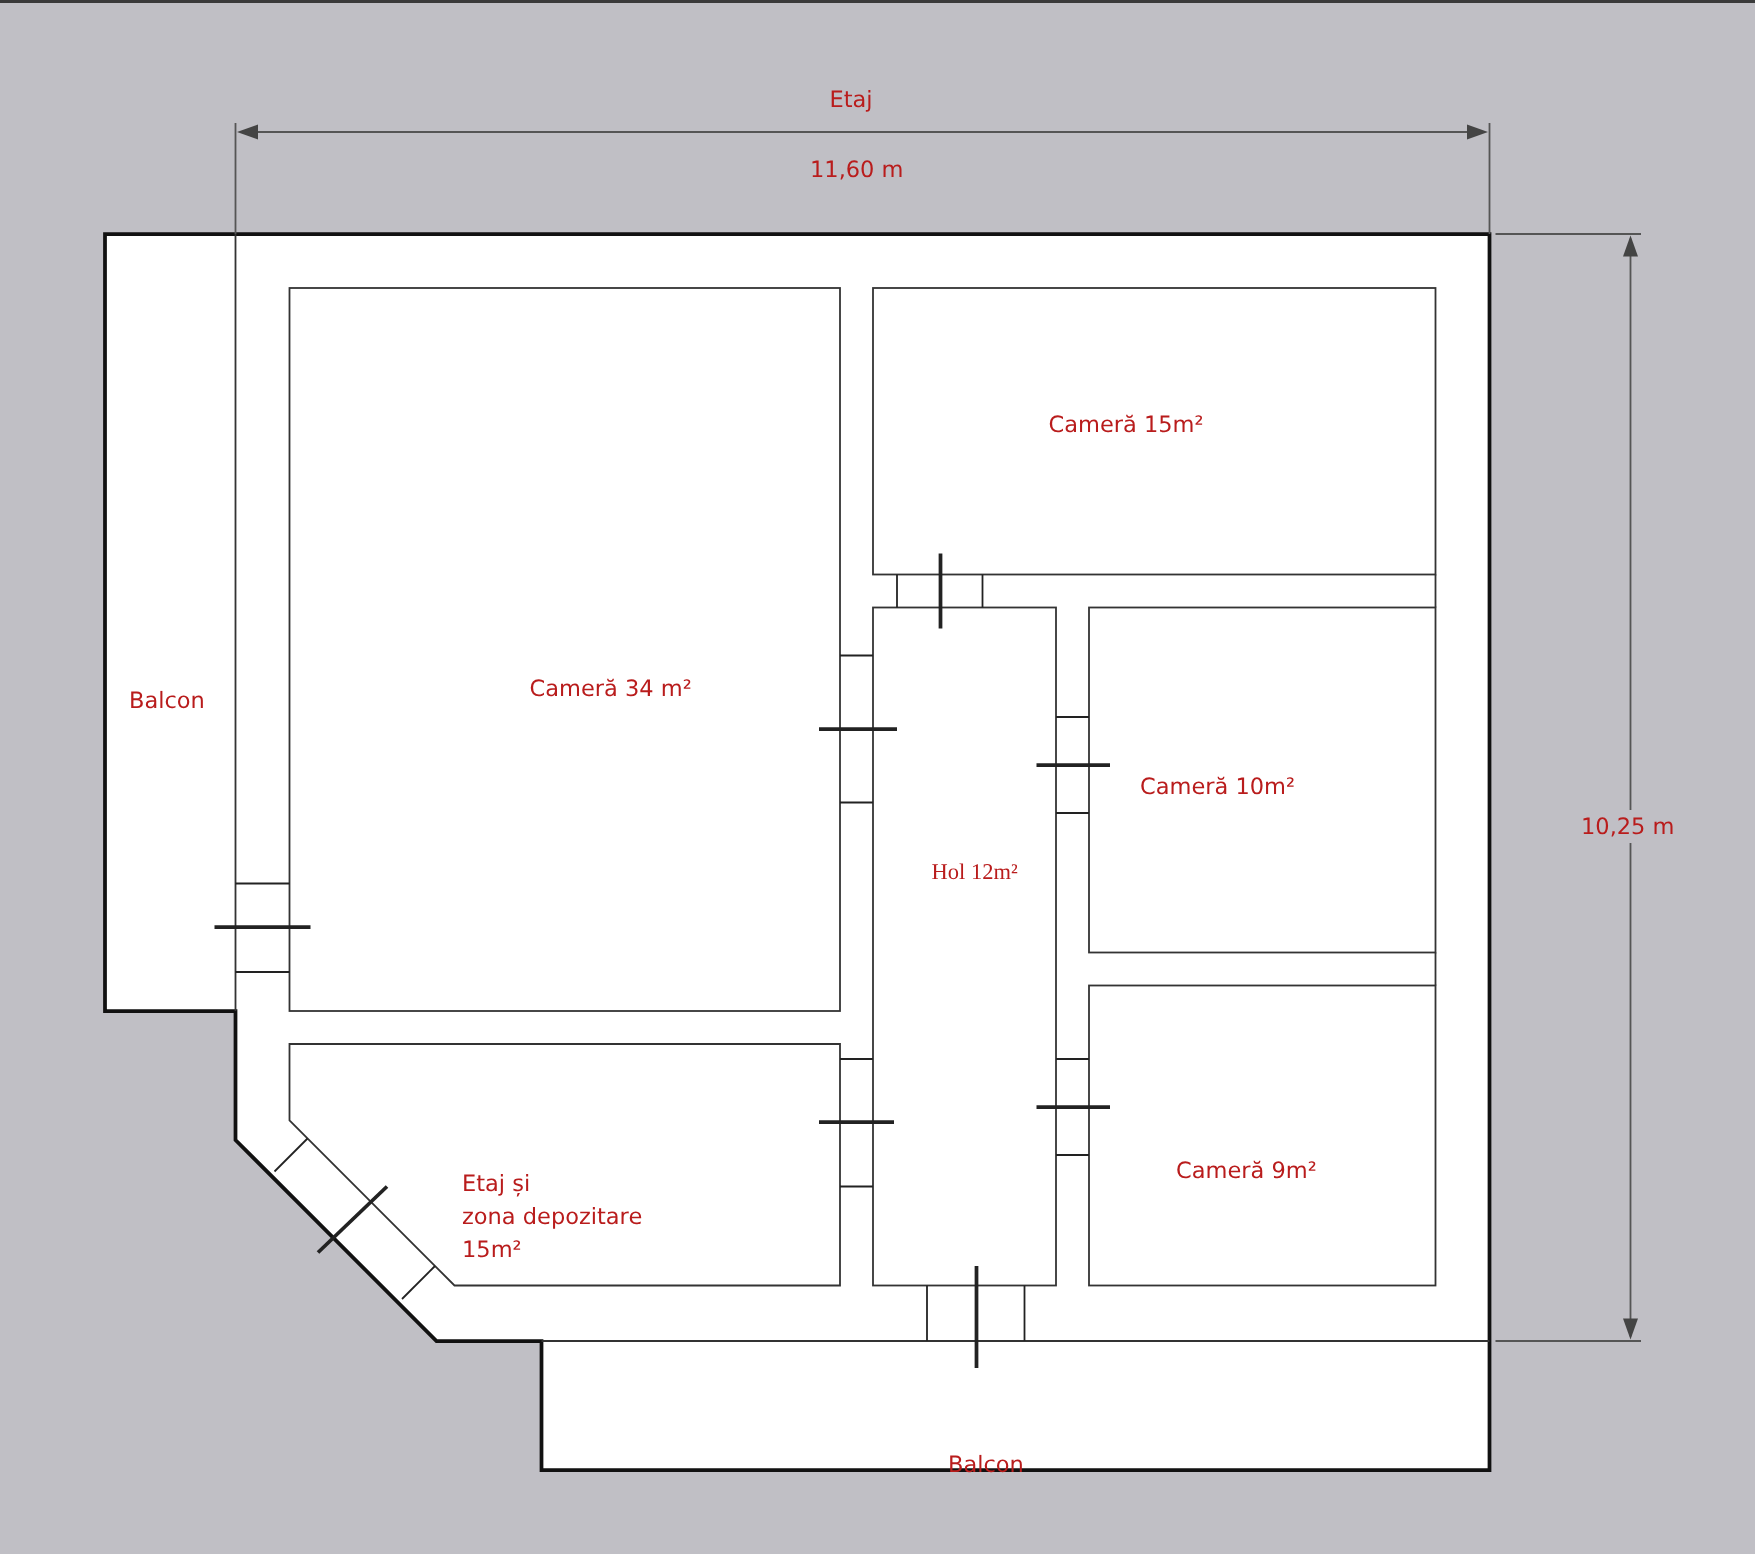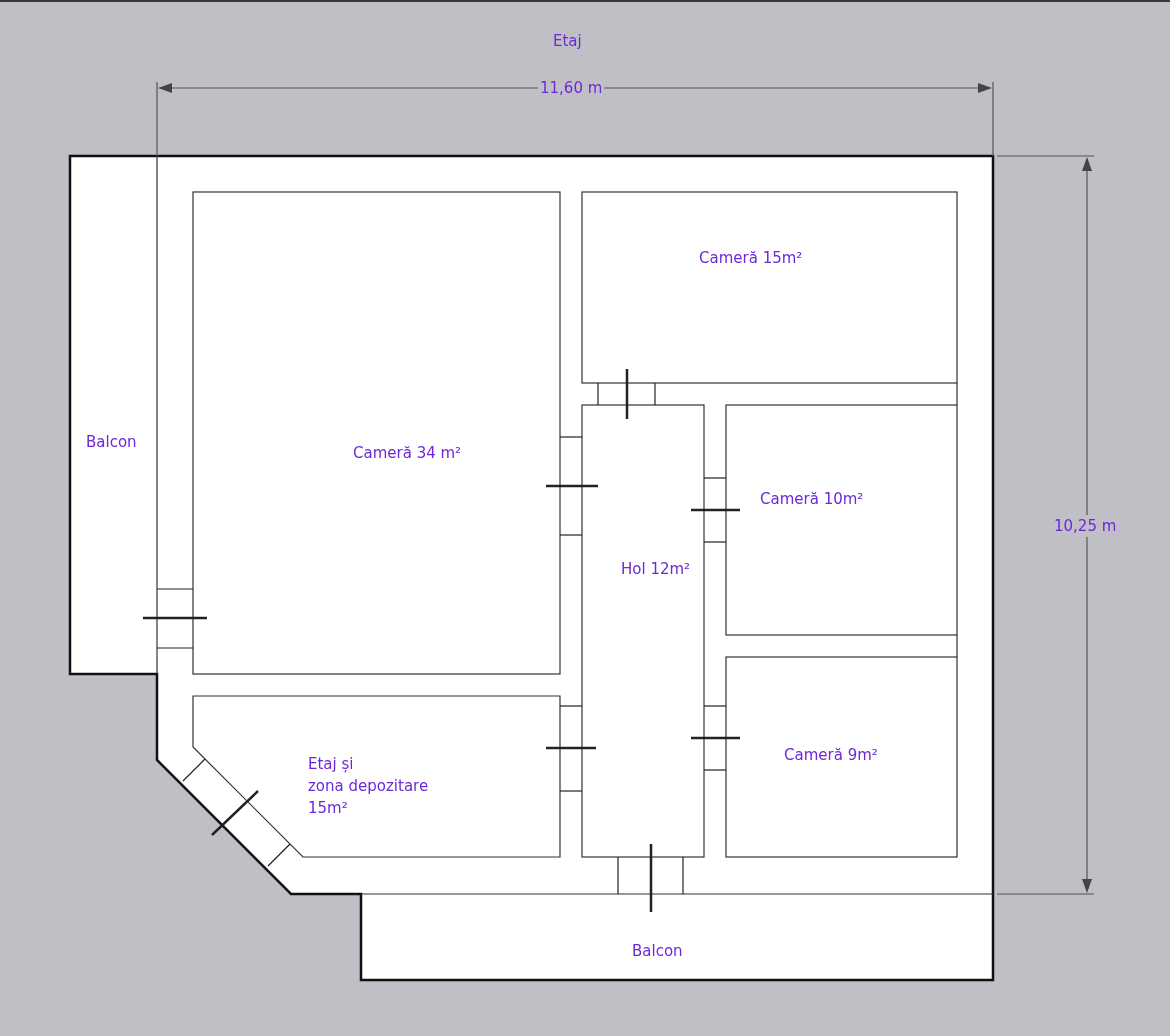--- a/index.html
+++ b/index.html
@@ -5,22 +5,22 @@
     html, body { margin: 0; padding: 0; }
     body {
       width: 1170px; height: 1036px; overflow: hidden;
       background: #c0bfc5;
       font-family: "DejaVu Sans", sans-serif;
       position: relative;
     }
     .topbar { position: absolute; left: 0; top: 0; width: 1170px; height: 2px; background: #3a3a3a; }
     svg.plan { position: absolute; left: 0; top: 0; }
     .lbl {
-      position: absolute; font-size: 15px; color: #6d28d9;
-      white-space: nowrap; line-height: 22px;
+      position: absolute; font-size: 15px; color: #b91c1c;
+      white-space: nowrap; line-height: 22px; margin-top: 25px;
     }
     .lbl.multi { white-space: pre-line; }
     .dimlbl { background: #c0bfc5; padding: 0 2px; text-align: center; }
   </style>
 </head>
 <body>
 
 <div class="topbar"></div>
 
 <svg class="plan" width="1170" height="1036" viewBox="0 0 1170 1036">
@@ -109,22 +109,22 @@
     <line x1="1087" y1="159" x2="1087" y2="891"></line>
     <polygon points="1087,157 1082,171 1092,171" stroke="none"></polygon>
     <polygon points="1087,893 1082,879 1092,879" stroke="none"></polygon>
   </g>
 </svg>
 
 <div class="lbl" style="left:553px; top:30px;">Etaj</div>
 <div class="lbl dimlbl" style="left:538px; top:77px;">11,60 m</div>
 <div class="lbl dimlbl" style="left:1052px; top:515px;">10,25 m</div>
 
-<div class="lbl" style="left:353px; top:442px;">Cameră 34 m²</div>
+<div class="lbl" style="left:353px; top:423px;">Cameră 34 m²</div>
 <div class="lbl" style="left:699px; top:247px;">Cameră 15m²</div>
 <div class="lbl" style="left:760px; top:488px;">Cameră 10m²</div>
 <div class="lbl" style="left:784px; top:744px;">Cameră 9m²</div>
-<div class="lbl" style="left:621px; top:558px;">Hol 12m²</div>
+<div class="lbl" style="left:621px; top:546px;font-family:Liberation Serif, serif;">Hol 12m²</div>
 <div class="lbl multi" style="left:308px; top:753px;">Etaj și
 zona depozitare
 15m²</div>
 <div class="lbl" style="left:86px; top:431px;">Balcon</div>
 <div class="lbl" style="left:632px; top:940px;">Balcon</div>
 
 </body></html>

